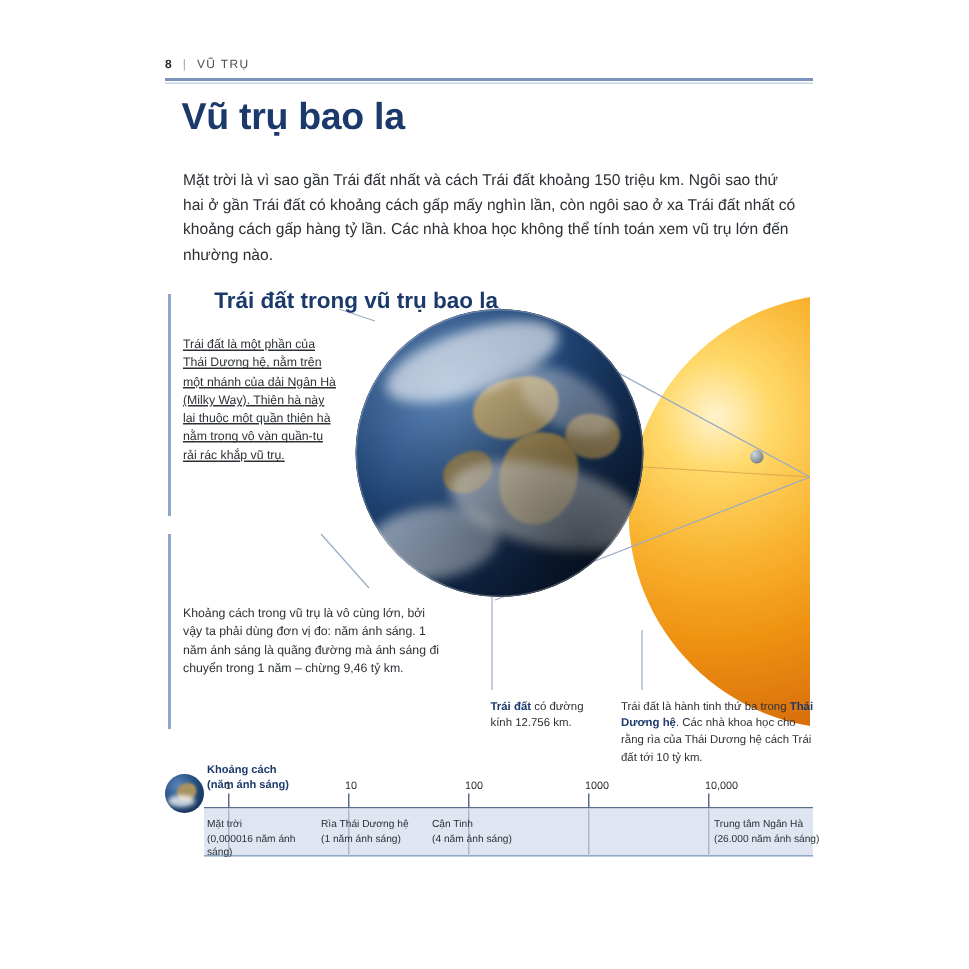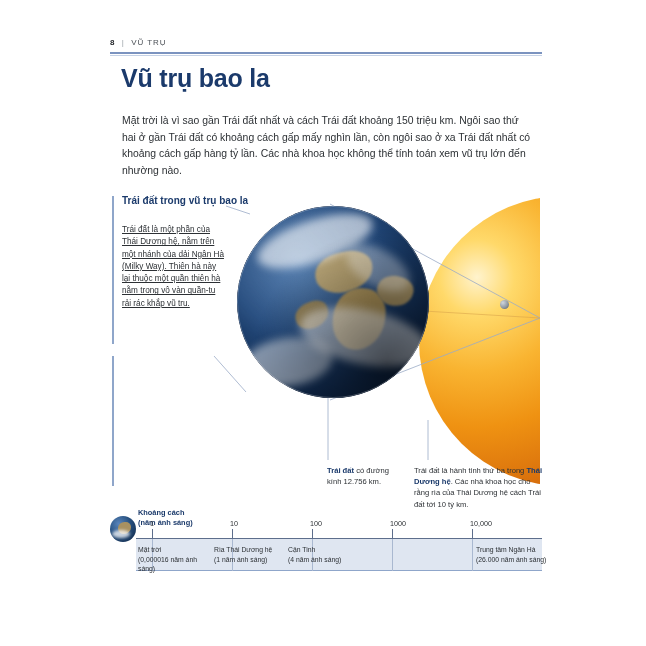--- a/index.html
+++ b/index.html
@@ -78,24 +78,25 @@
     position: absolute;
     width: 2px;
     background: #8fa6ca;
   }
   .vbar-1 { left: 112px; top: 196px; height: 148px; }
   .vbar-2 { left: 112px; top: 356px; height: 130px; }
 
   
   .h2 {
     position: absolute;
-    font-size: 10px;
+    font-size: 15px;
     font-weight: bold;
     color: #1b3a6b;
     line-height: 17px;
+    text-align: right;
   }
   .h2-a { left: 122px; top: 192px; width: 210px; }
   .h2-b { left: 122px; top: 357px; width: 120px; }
 
   .body-sm {
     position: absolute;
     font-size: 8.2px;
     line-height: 12.3px;
     color: #2c3034;
   }
@@ -327,20 +328,21 @@
     <div class="ring"></div>
   </div>
 
   <div class="planet-dot"></div>
 
   <div class="vbar vbar-1"></div>
   <div class="h2 h2-a">Trái đất trong vũ trụ bao la</div>
   <div class="body-sm body-a">Trái đất là một phần của Thái Dương hệ, nằm trên một nhánh của dải Ngân Hà (Milky Way). Thiên hà này lại thuộc một quần thiên hà nằm trong vô vàn quần-tụ rải rác khắp vũ trụ.</div>
 
   <div class="vbar vbar-2"></div>
+  <div class="body-sm body-b">Khoảng cách trong vũ trụ là vô cùng lớn, bởi vậy ta phải dùng đơn vị đo: năm ánh sáng. 1 năm ánh sáng là quãng đường mà ánh sáng đi chuyển trong 1 năm – chừng 9,46 tỷ km.</div>
 
   <div class="callout callout-earth">
     <b>Trái đất</b><span> có đường kính 12.756 km.</span>
   </div>
   <div class="callout callout-sun">
     <span>Trái đất là hành tinh thứ ba trong </span><b>Thái Dương hệ</b><span>. Các nhà khoa học cho rằng rìa của Thái Dương hệ cách Trái đất tới 10 tỷ km.</span>
   </div>
 
   <div class="scale-globe">
     <div class="g-land"></div>

